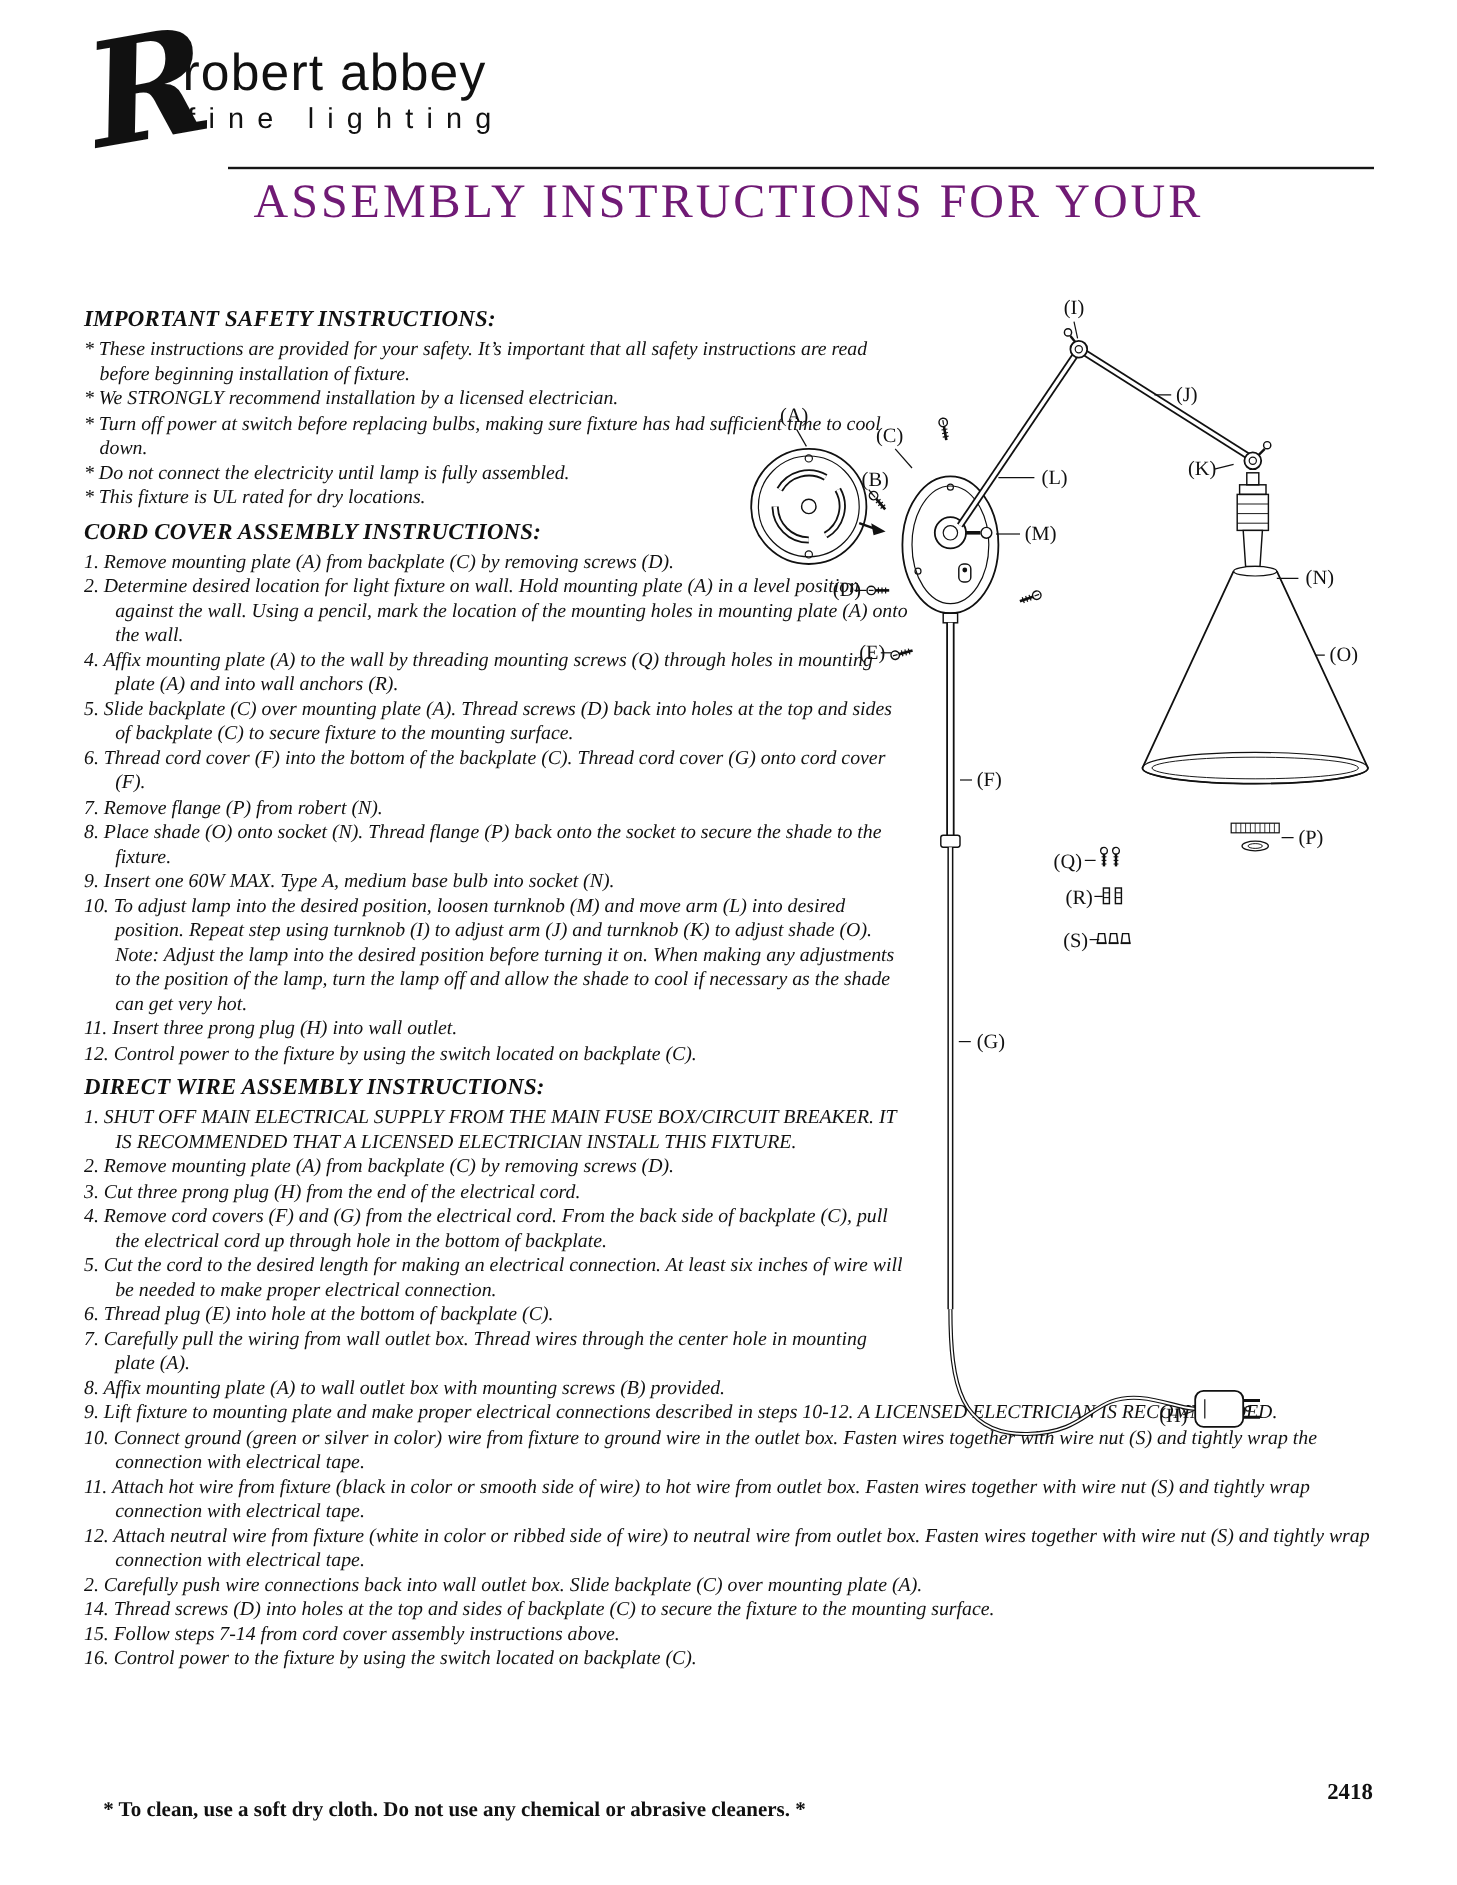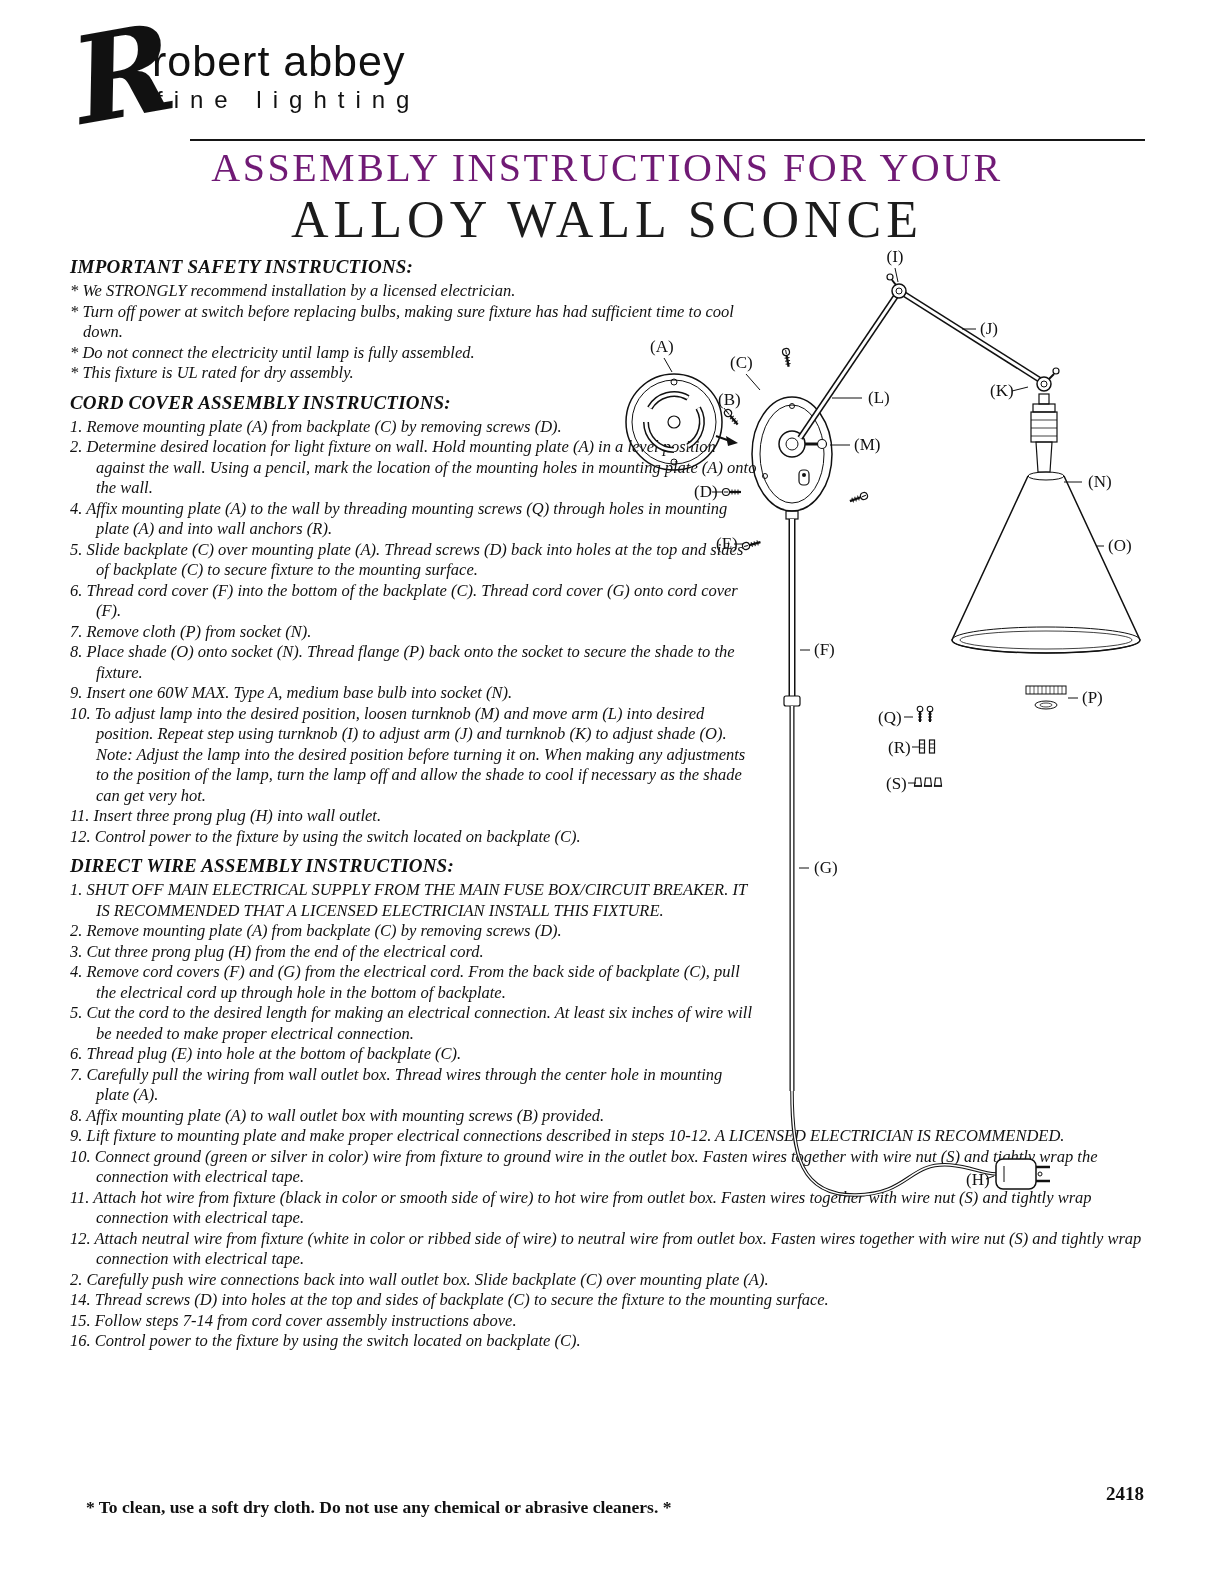--- a/index.html
+++ b/index.html
@@ -49,42 +49,42 @@
 
   <div class="logo">
     <span class="logo-r">R</span>
     <div class="logo-text">
       <div class="logo-name">robert abbey</div>
       <div class="logo-sub">fine lighting</div>
     </div>
   </div>
   <div class="rule"></div>
   <div class="title1">ASSEMBLY INSTRUCTIONS FOR YOUR</div>
-  <div class="title2">ALLOY WALL SCONCE</div>
 
   <main class="content">
     <section class="col">
       <h3 class="section-heading">IMPORTANT SAFETY INSTRUCTIONS:</h3>
       <div>
+          <div class="star-item"><span class="marker">* </span><span>These instructions are provided for your safety. It’s important that all safety instructions are read before beginning installation of fixture.</span></div>
           <div class="star-item"><span class="marker">* </span><span>We STRONGLY recommend installation by a licensed electrician.</span></div>
           <div class="star-item"><span class="marker">* </span><span>Turn off power at switch before replacing bulbs, making sure fixture has had sufficient time to cool down.</span></div>
           <div class="star-item"><span class="marker">* </span><span>Do not connect the electricity until lamp is fully assembled.</span></div>
-          <div class="star-item"><span class="marker">* </span><span>This fixture is UL rated for dry assembly.</span></div>
+          <div class="star-item"><span class="marker">* </span><span>This fixture is UL rated for dry locations.</span></div>
         </div>
     </section>
 
     <section class="col">
       <h3 class="section-heading">CORD COVER ASSEMBLY INSTRUCTIONS:</h3>
       <div>
           <div class="num-item"><span class="marker">1. </span><span>Remove mounting plate (A) from backplate (C) by removing screws (D).</span></div>
           <div class="num-item"><span class="marker">2. </span><span>Determine desired location for light fixture on wall. Hold mounting plate (A) in a level position against the wall. Using a pencil, mark the location of the mounting holes in mounting plate (A) onto the wall.</span></div>
           <div class="num-item"><span class="marker">4. </span><span>Affix mounting plate (A) to the wall by threading mounting screws (Q) through holes in mounting plate (A) and into wall anchors (R).</span></div>
           <div class="num-item"><span class="marker">5. </span><span>Slide backplate (C) over mounting plate (A). Thread screws (D) back into holes at the top and sides of backplate (C) to secure fixture to the mounting surface.</span></div>
           <div class="num-item"><span class="marker">6. </span><span>Thread cord cover (F) into the bottom of the backplate (C). Thread cord cover (G) onto cord cover (F).</span></div>
-          <div class="num-item"><span class="marker">7. </span><span>Remove cloth (P) from socket (N).</span></div>
+          <div class="num-item"><span class="marker">7. </span><span>Remove flange (P) from robert (N).</span></div>
           <div class="num-item"><span class="marker">8. </span><span>Place shade (O) onto socket (N). Thread flange (P) back onto the socket to secure the shade to the fixture.</span></div>
           <div class="num-item"><span class="marker">9. </span><span>Insert one 60W MAX. Type A, medium base bulb into socket (N).</span></div>
           <div class="num-item"><span class="marker">10. </span><span>To adjust lamp into the desired position, loosen turnknob (M) and move arm (L) into desired position. Repeat step using turnknob (I) to adjust arm (J) and turnknob (K) to adjust shade (O). Note: Adjust the lamp into the desired position before turning it on. When making any adjustments to the position of the lamp, turn the lamp off and allow the shade to cool if necessary as the shade can get very hot.</span></div>
           <div class="num-item"><span class="marker">11. </span><span>Insert three prong plug (H) into wall outlet.</span></div>
           <div class="num-item"><span class="marker">12. </span><span>Control power to the fixture by using the switch located on backplate (C).</span></div>
         </div>
     </section>
 
     <section>
       <h3 class="section-heading">DIRECT WIRE ASSEMBLY INSTRUCTIONS:</h3>

